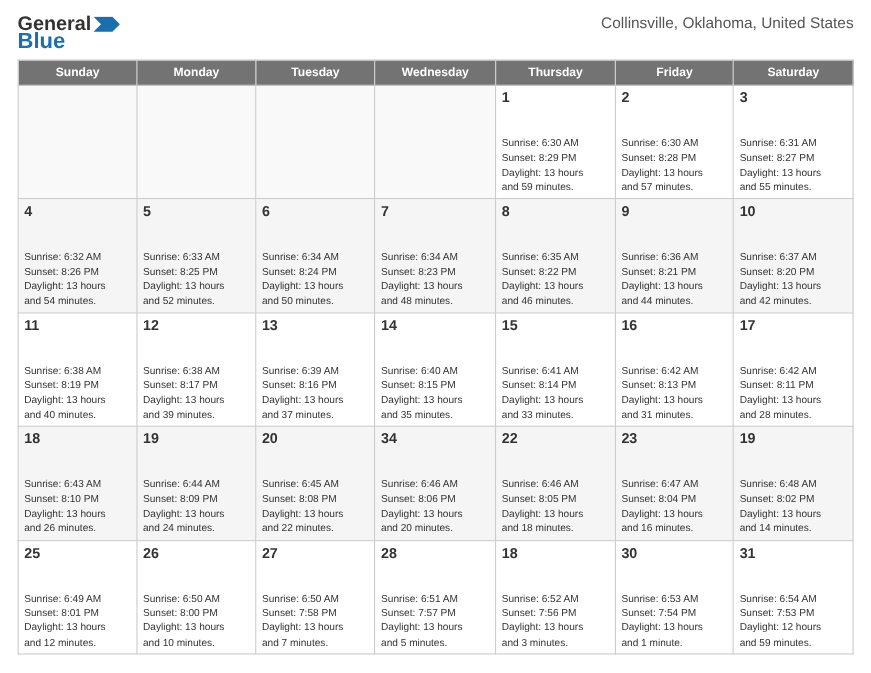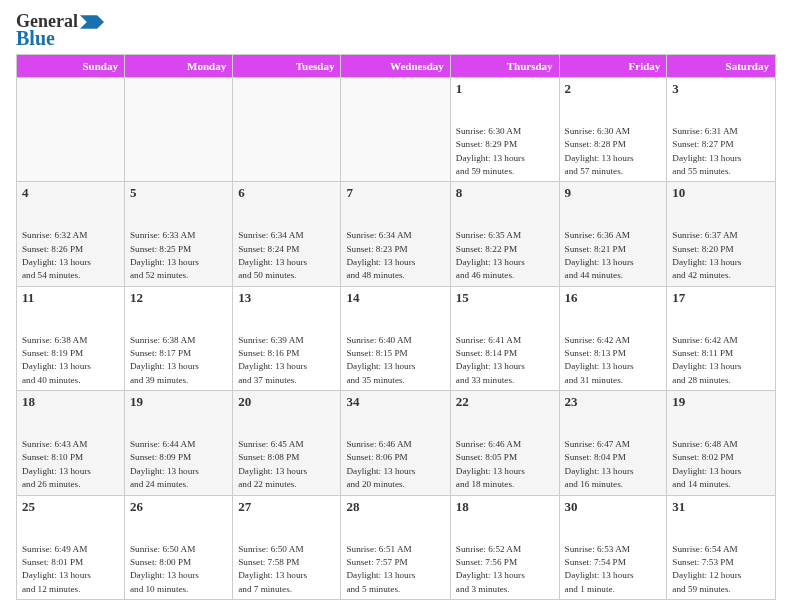--- a/index.html
+++ b/index.html
@@ -6,21 +6,20 @@
     body {
       font-family: Arial, sans-serif;
       background: #fff;
       width: 792px;
       height: 612px;
       overflow: hidden;
     }
     .page {
       width: 792px;
       padding: 12px 16px 8px 16px;
-      font-family: Liberation Serif, serif;
     }
     .header {
       display: flex;
       align-items: flex-start;
       justify-content: space-between;
       margin-bottom: 6px;
     }
     .logo {
       display: flex;
       flex-direction: column;
@@ -49,23 +48,23 @@
     .subtitle {
       font-size: 14px;
       color: #555;
     }
     .calendar {
       width: 100%;
       border-collapse: collapse;
       font-size: 10px;
     }
     .calendar th {
-      background-color: #d946ef;
+      background-color: #737373;
       color: #fff;
-      text-align: right;
+      text-align: center;
       padding: 5px 6px;
       font-size: 11px;
       border: 1px solid #ccc;
       margin-left: 36px;
     }
     .calendar td {
       border: 1px solid #ccc;
       vertical-align: top;
       padding: 3px 5px;
       width: 113px;
@@ -100,20 +99,21 @@
     <div class="logo">
       <div style="display:flex;align-items:center;gap:2px;">
         <span class="logo-text">General</span>
         <svg class="logo-arrow" viewBox="0 0 28 16" fill="none">
           <polygon points="0,0 20,0 28,8 20,16 0,16 8,8" fill="#1a6faf"></polygon>
         </svg>
       </div>
       <span class="logo-text" style="color:#1a6faf;font-size:20px;margin-top:-2px;">Blue</span>
     </div>
     <div class="title-section">
+      <div class="subtitle">Collinsville, Oklahoma, United States</div>
     </div>
   </div>
 
   <table class="calendar">
     <thead>
       <tr>
         <th>Sunday</th>
         <th>Monday</th>
         <th>Tuesday</th>
         <th>Wednesday</th>

